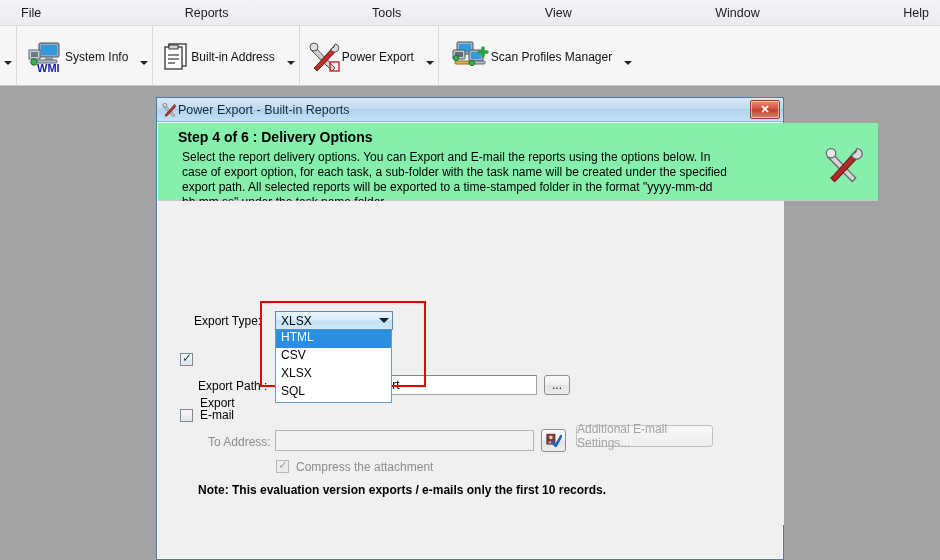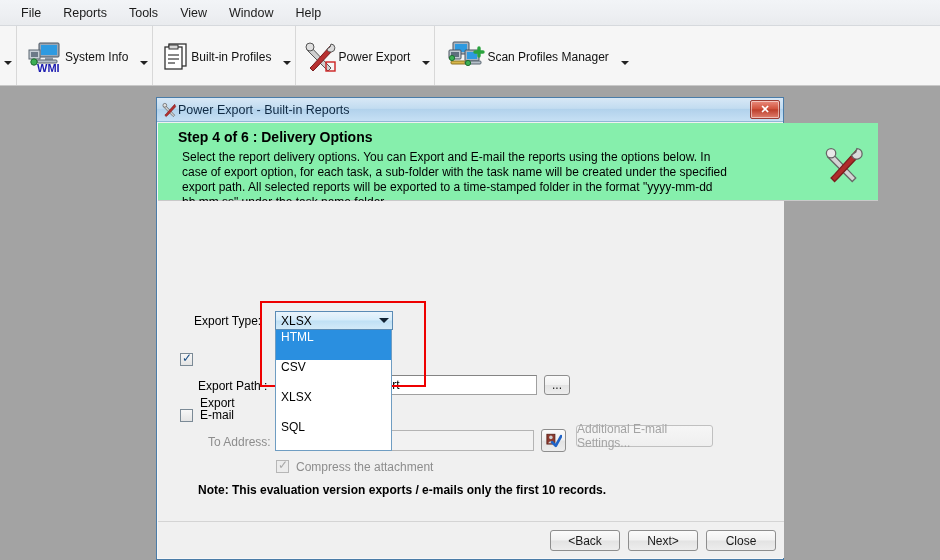--- a/index.html
+++ b/index.html
@@ -17,20 +17,21 @@
 
   
   .menubar {
     position: absolute; left: 0; top: 0;
     width: 940px; height: 26px;
     background: linear-gradient(to bottom, #f2f4f7 0%, #eef0f3 50%, #e9ebee 100%);
     border-bottom: 1px solid #d6d9dd;
     display: flex; align-items: center;
     padding-left: 10px;
     box-sizing: border-box;
+    justify-content: space-between;
   }
   .menubar .mi {
     font-size: 12.5px;
     color: #1b1b1b;
     padding: 3px 11px;
     cursor: default;
     white-space: nowrap;
   }
 
   
@@ -174,21 +175,21 @@
     position: absolute; left: 117px; top: 129px;
     width: 117px;
     border: 1px solid #6f9dc2;
     border-top: none;
     background: #ffffff;
     box-sizing: border-box;
     z-index: 46;
   }
   .dd-item {
     font-size: 12px; color: #000;
-    height: 30px; line-height: 14px;
+    height: 18px; line-height: 14px;
     padding: 0 0 0 5px;
     cursor: default;
   }
   .dd-item.sel { background: #2a8fe0; color: #fff; }
 
   
   .cbox {
     position: absolute;
     width: 13px; height: 13px;
     border: 1px solid #7b8a96;
@@ -293,21 +294,21 @@
         <div class="tb-ico">
           <svg width="30" height="32" viewBox="0 0 30 32">
             <rect x="8" y="3" width="17" height="22" fill="#ffffff" stroke="#333" stroke-width="1.3"></rect>
             <rect x="4" y="6" width="17" height="22" fill="#ffffff" stroke="#333" stroke-width="1.3"></rect>
             <rect x="8" y="4" width="9" height="4" fill="#d9d9d9" stroke="#333" stroke-width="1"></rect>
             <line x1="7" y1="14" x2="18" y2="14" stroke="#444" stroke-width="1.3"></line>
             <line x1="7" y1="18" x2="18" y2="18" stroke="#444" stroke-width="1.3"></line>
             <line x1="7" y1="22" x2="14" y2="22" stroke="#444" stroke-width="1.3"></line>
           </svg>
         </div>
-        <div class="tb-label">Built-in Profiles</div>
+        <div class="tb-label">Built-in Address</div>
       </div>
       <div class="tb-arrow">
         <span class="caret"></span>
       </div>
     </div>
 
     <div class="tb-group">
       <div class="tb-btn">
         <div class="tb-ico">
           <svg width="34" height="32" viewBox="0 0 34 32">
@@ -432,21 +433,16 @@
 
       <div class="cbox dimbox" style="left:118px; top:259px;">
         <span class="tick">✓</span>
       </div>
       <div class="lbl dim" style="left:138px; top:259px;">Compress the attachment</div>
 
       <div class="note">Note: This evaluation version exports / e-mails only the first 10 records.</div>
 
     </div>
 
-    <div class="footer">
-      <div class="btn" style="left:392px;">&lt;Back</div>
-      <div class="btn" style="left:470px;">Next&gt;</div>
-      <div class="btn" style="left:548px;">Close</div>
-    </div>
 
   </div>
 
 </div>
 
 </body></html>

